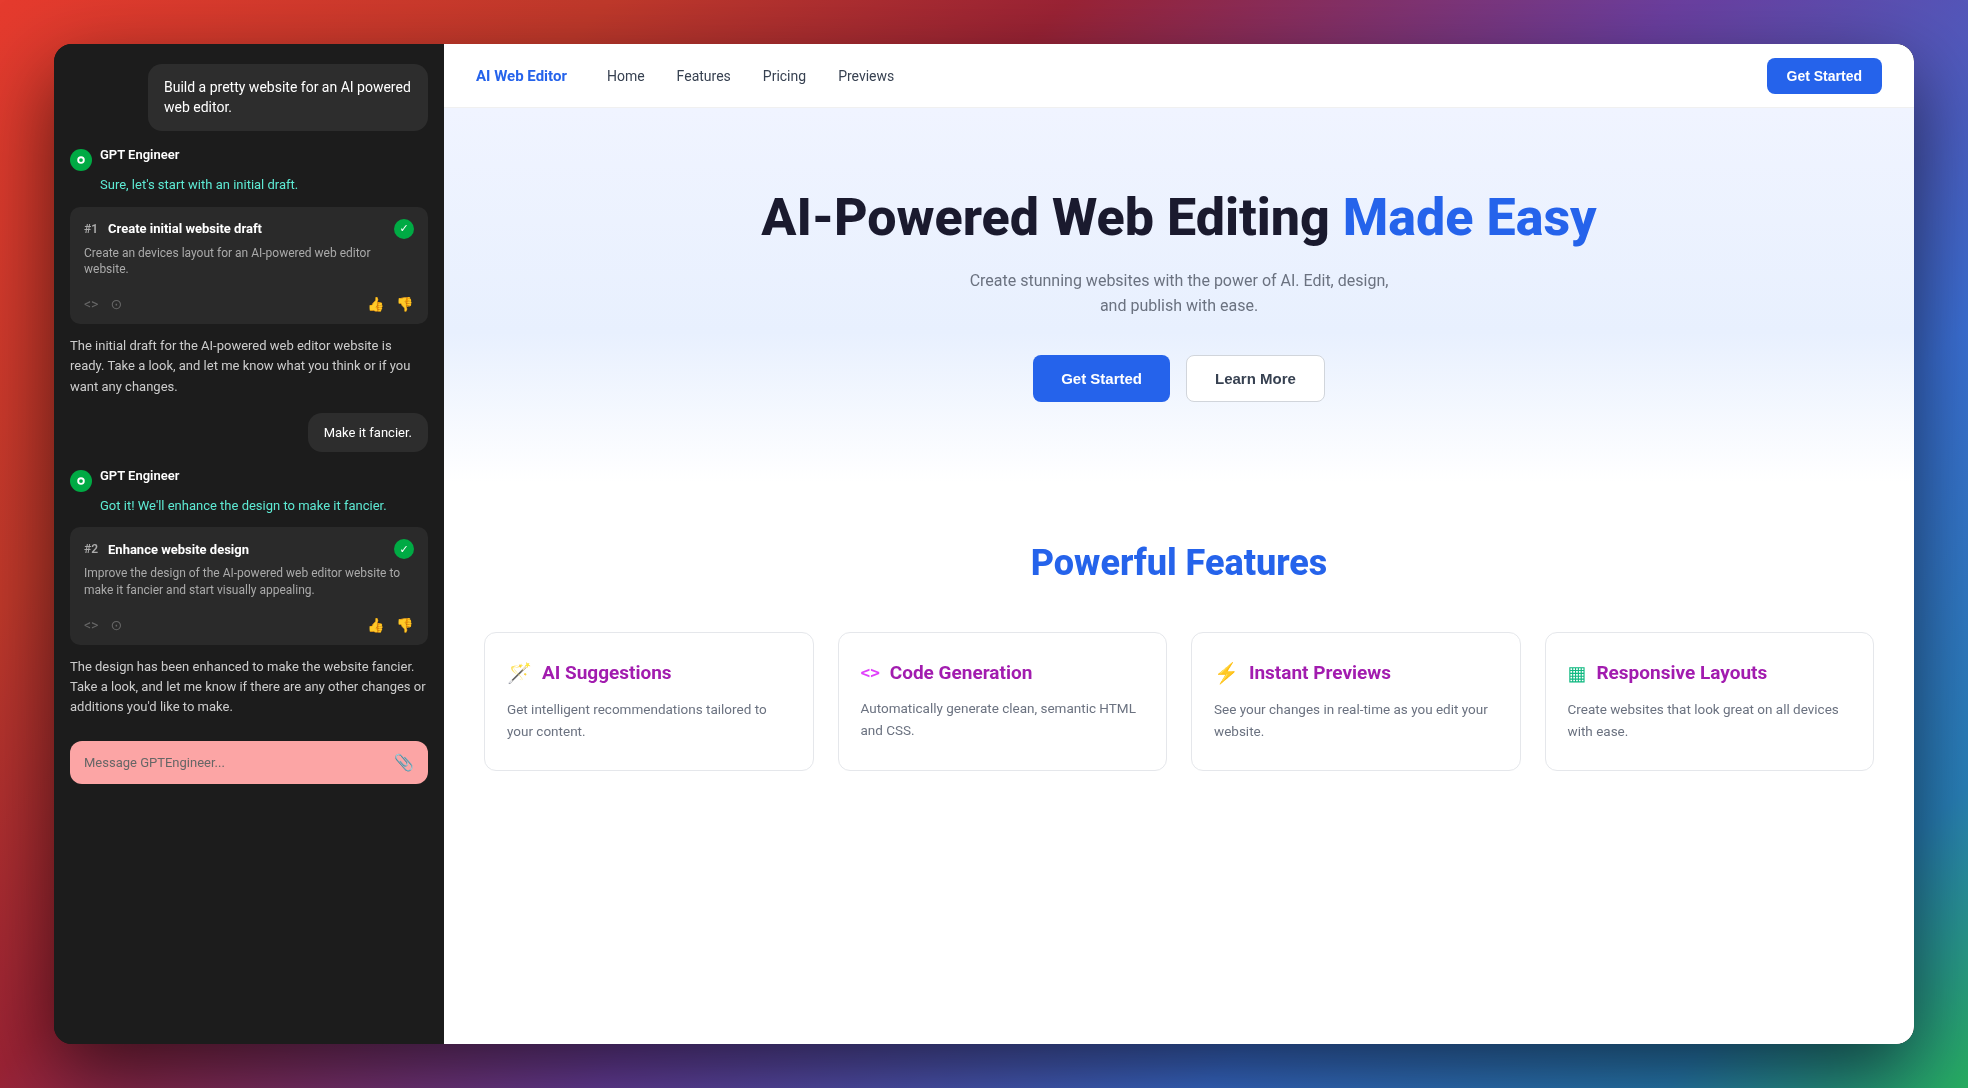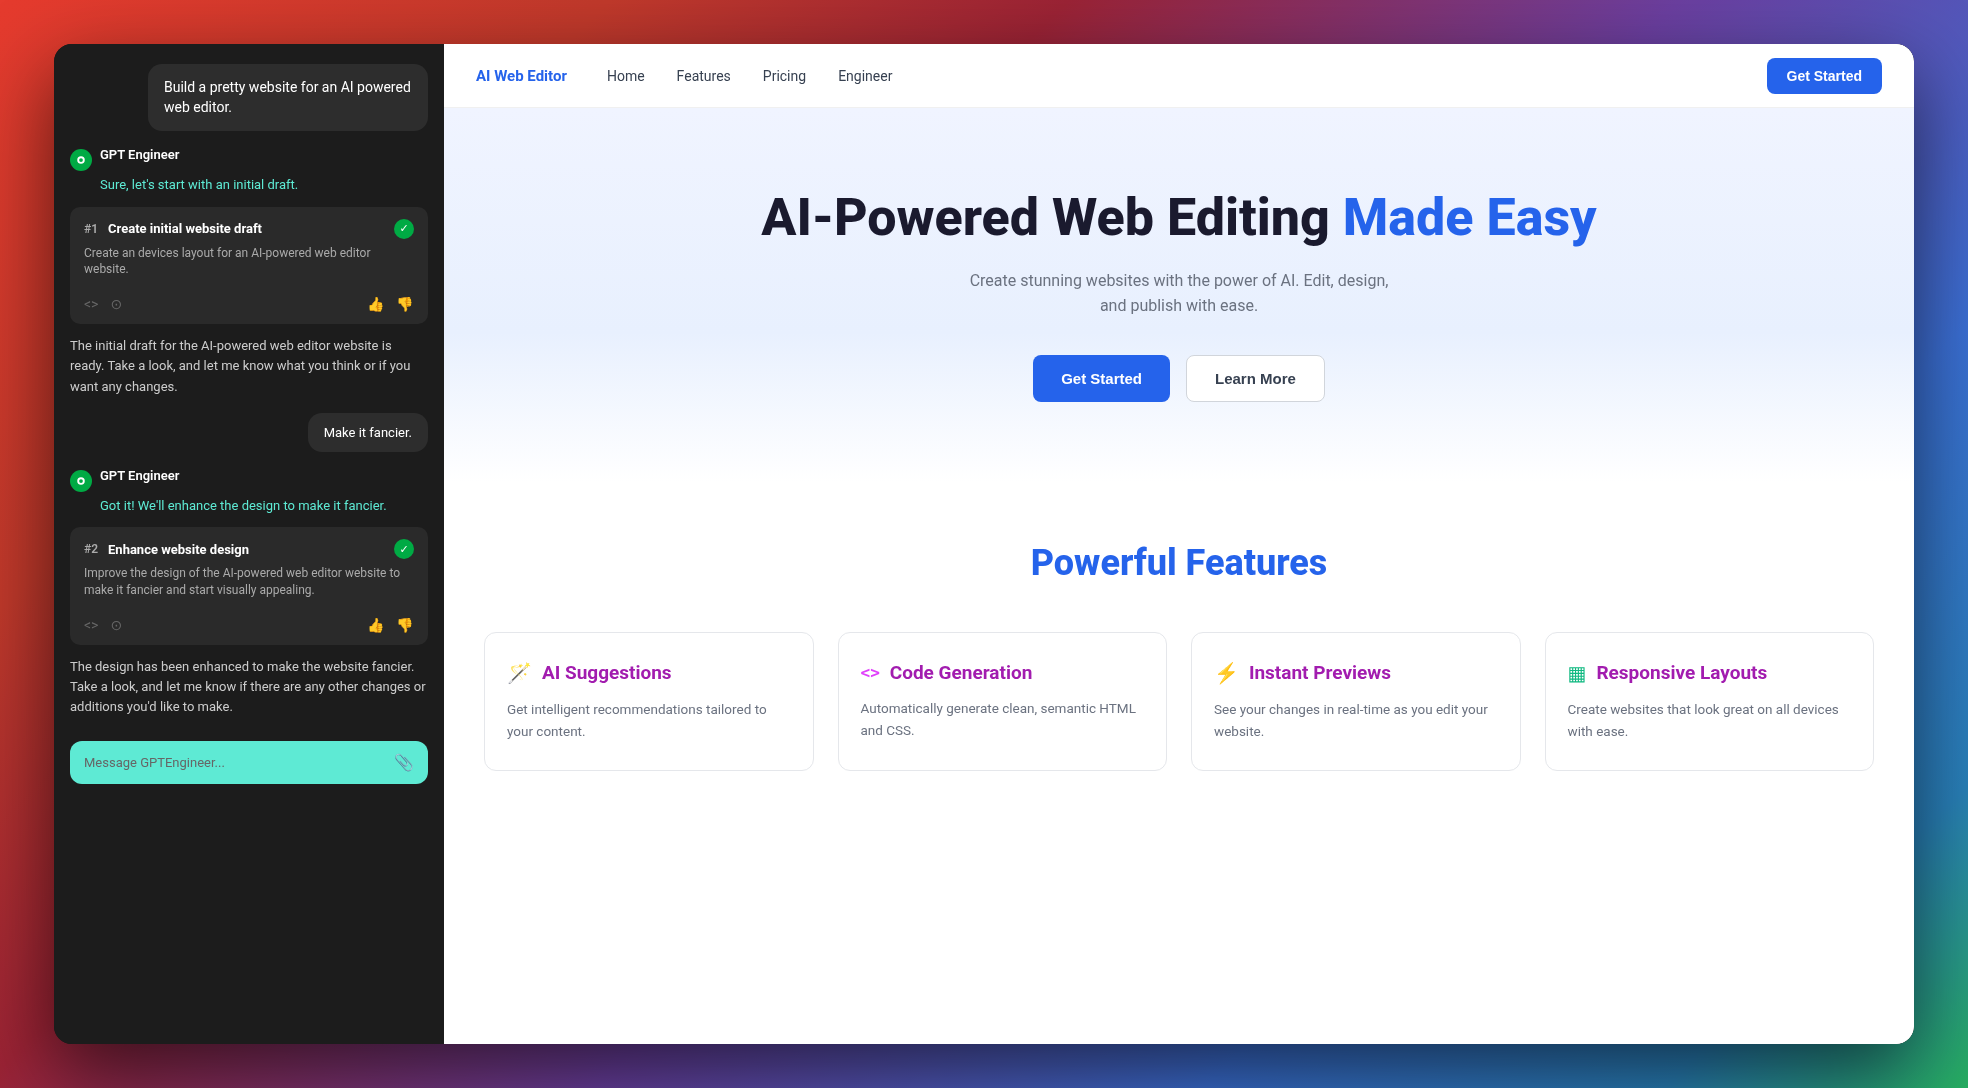--- a/index.html
+++ b/index.html
@@ -145,21 +145,21 @@
       font-size: 13px;
       margin-bottom: 16px;
       align-self: flex-end;
       max-width: 250px;
       margin-left: auto;
       display: block;
     }
 
     .chat-input-row {
       margin-top: auto;
-      background: #5eead4;
+      background: #fca5a5;
       border-radius: 12px;
       padding: 12px 14px;
       display: flex;
       align-items: center;
       justify-content: space-between;
       margin-top: 8px;
     }
     .chat-input-text {
       color: #666666;
       font-size: 13px;
@@ -395,21 +395,21 @@
 
   </div>
 
   <div class="website-panel">
 
     <nav class="site-nav">
       <span class="nav-brand">AI Web Editor</span>
       <a class="nav-link">Home</a>
       <a class="nav-link">Features</a>
       <a class="nav-link">Pricing</a>
-      <a class="nav-link">Engineer</a>
+      <a class="nav-link">Previews</a>
       <div class="nav-spacer"></div>
       <button class="nav-cta">Get Started</button>
     </nav>
 
     <div class="hero-section">
       <h1 class="hero-title">
         <span>AI-Powered Web Editing </span><span class="hero-title-accent">Made Easy</span>
       </h1>
       <p class="hero-subtitle">Create stunning websites with the power of AI. Edit, design, and publish with ease.</p>
       <div class="hero-buttons">

